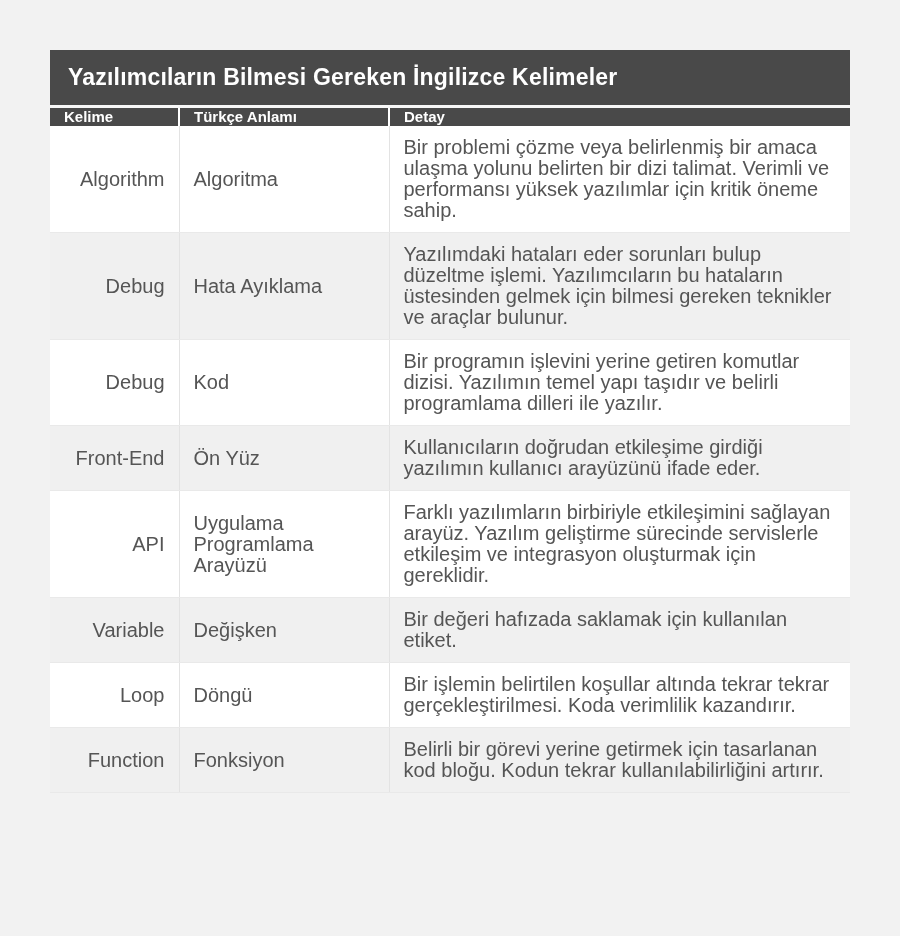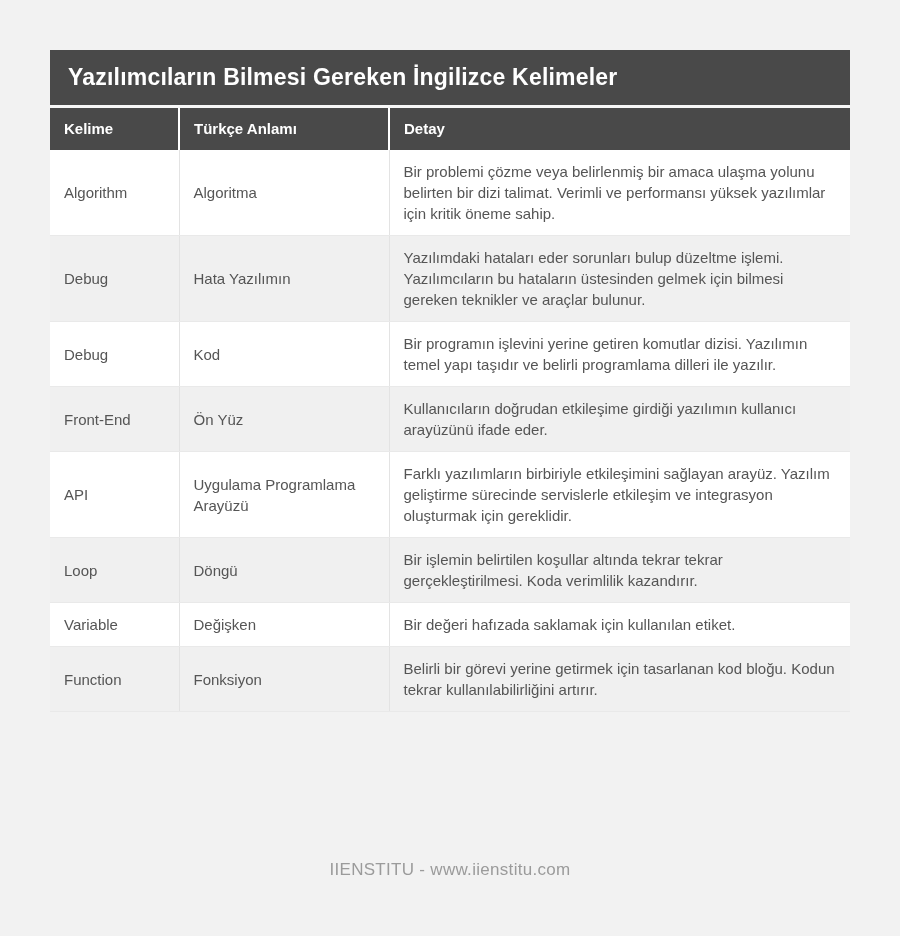--- a/index.html
+++ b/index.html
@@ -39,29 +39,29 @@
     border-collapse: collapse;
     table-layout: fixed;
     background: #ffffff;
   }
   table.vocab thead th {
     background: #494949;
     color: #ffffff;
     font-size: 15px;
     font-weight: bold;
     text-align: left;
-    padding: 12px 14px;
+    padding: 0 14px;
     line-height: 18px;
     border-right: 2px solid #ffffff;
   }
   table.vocab thead th:last-child { border-right: none; }
-  th.col-word, td.col-word   { width: 100px; }
+  th.col-word, td.col-word   { width: 100px; text-align: right; }
   th.col-meaning, td.col-meaning { width: 180px; }
   table.vocab tbody td {
-    font-size: 15px;
+    font-size: 20px;
     color: #555555;
     line-height: 21px;
     padding: 11px 14px;
     vertical-align: middle;
     border-right: 1px solid #e3e3e3;
     border-bottom: 1px solid #e9e9e9;
     word-wrap: break-word;
   }
   table.vocab tbody td:last-child { border-right: none; }
   td.col-word { padding-right: 20px; color: #5a5a5a; }
@@ -95,21 +95,21 @@
       </thead>
       <tbody id="rows">
   <tr>
     <td class="col-word">Algorithm</td>
     <td class="col-meaning">Algoritma</td>
     <td class="col-detail">Bir problemi çözme veya belirlenmiş bir amaca ulaşma yolunu belirten bir dizi talimat. Verimli ve performansı yüksek yazılımlar için kritik öneme sahip.</td>
   </tr>
 
   <tr>
     <td class="col-word">Debug</td>
-    <td class="col-meaning">Hata Yazılımın</td>
+    <td class="col-meaning">Hata Ayıklama</td>
     <td class="col-detail">Yazılımdaki hataları eder sorunları bulup düzeltme işlemi. Yazılımcıların bu hataların üstesinden gelmek için bilmesi gereken teknikler ve araçlar bulunur.</td>
   </tr>
 
   <tr>
     <td class="col-word">Debug</td>
     <td class="col-meaning">Kod</td>
     <td class="col-detail">Bir programın işlevini yerine getiren komutlar dizisi. Yazılımın temel yapı taşıdır ve belirli programlama dilleri ile yazılır.</td>
   </tr>
 
 
@@ -120,33 +120,32 @@
   </tr>
 
 
   <tr>
     <td class="col-word">API</td>
     <td class="col-meaning">Uygulama Programlama Arayüzü</td>
     <td class="col-detail">Farklı yazılımların birbiriyle etkileşimini sağlayan arayüz. Yazılım geliştirme sürecinde servislerle etkileşim ve integrasyon oluşturmak için gereklidir.</td>
   </tr>
 
   <tr>
+    <td class="col-word">Variable</td>
+    <td class="col-meaning">Değişken</td>
+    <td class="col-detail">Bir değeri hafızada saklamak için kullanılan etiket.</td>
+  </tr>
+
+  <tr>
     <td class="col-word">Loop</td>
     <td class="col-meaning">Döngü</td>
     <td class="col-detail">Bir işlemin belirtilen koşullar altında tekrar tekrar gerçekleştirilmesi. Koda verimlilik kazandırır.</td>
-  </tr>
-
-  <tr>
-    <td class="col-word">Variable</td>
-    <td class="col-meaning">Değişken</td>
-    <td class="col-detail">Bir değeri hafızada saklamak için kullanılan etiket.</td>
   </tr>
 
   <tr>
     <td class="col-word">Function</td>
     <td class="col-meaning">Fonksiyon</td>
     <td class="col-detail">Belirli bir görevi yerine getirmek için tasarlanan kod bloğu. Kodun tekrar kullanılabilirliğini artırır.</td>
   </tr>
 </tbody>
     </table>
   </div>
-  <div class="footer">IIENSTITU - www.iienstitu.com</div>
 </div>
 
 </body></html>

